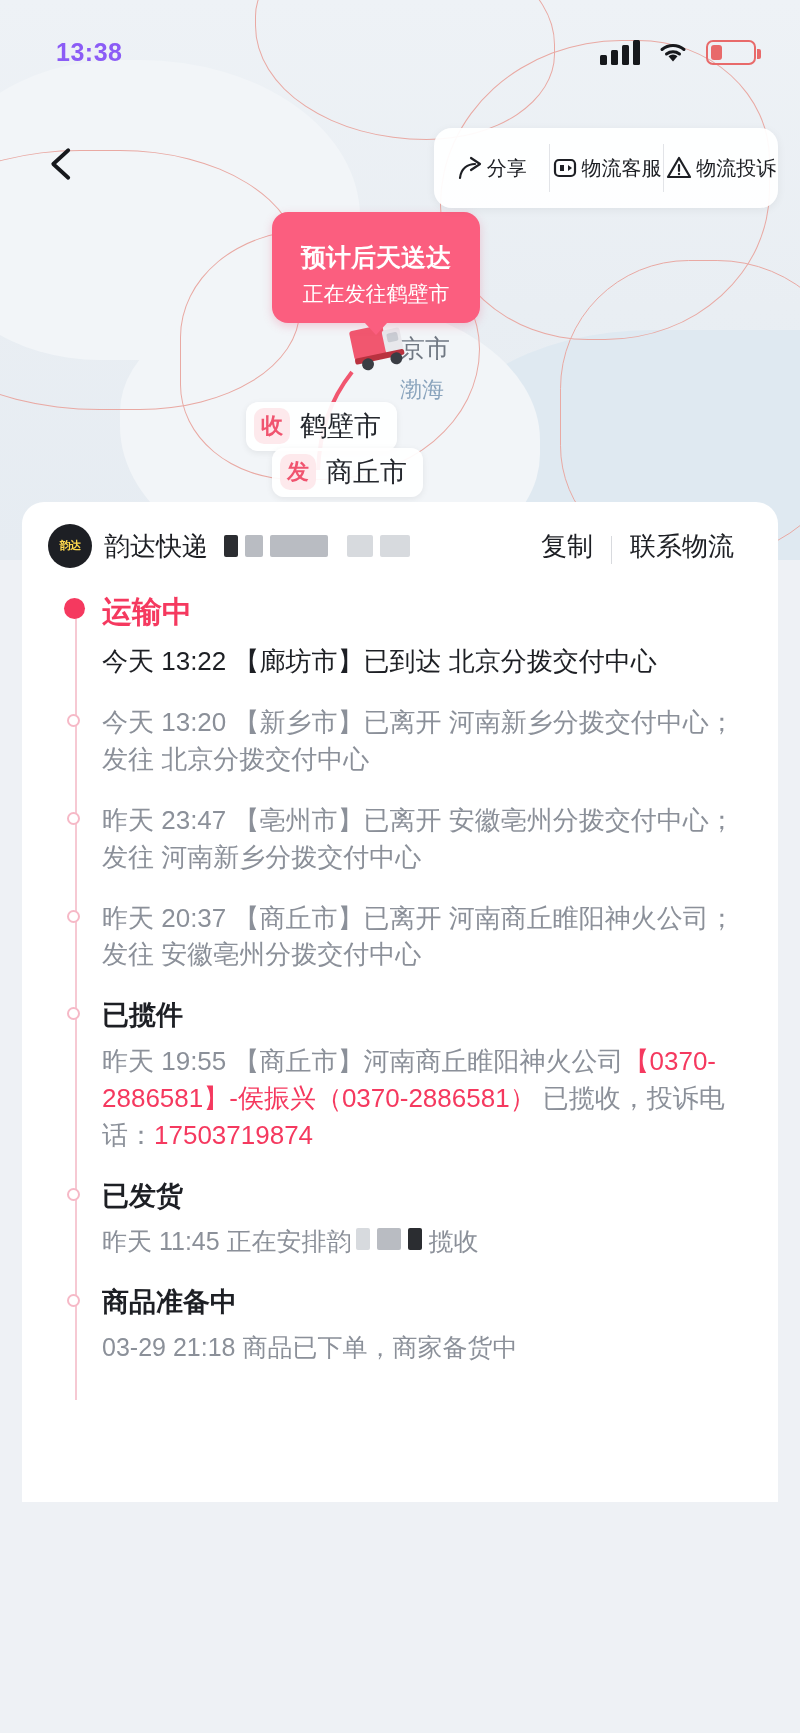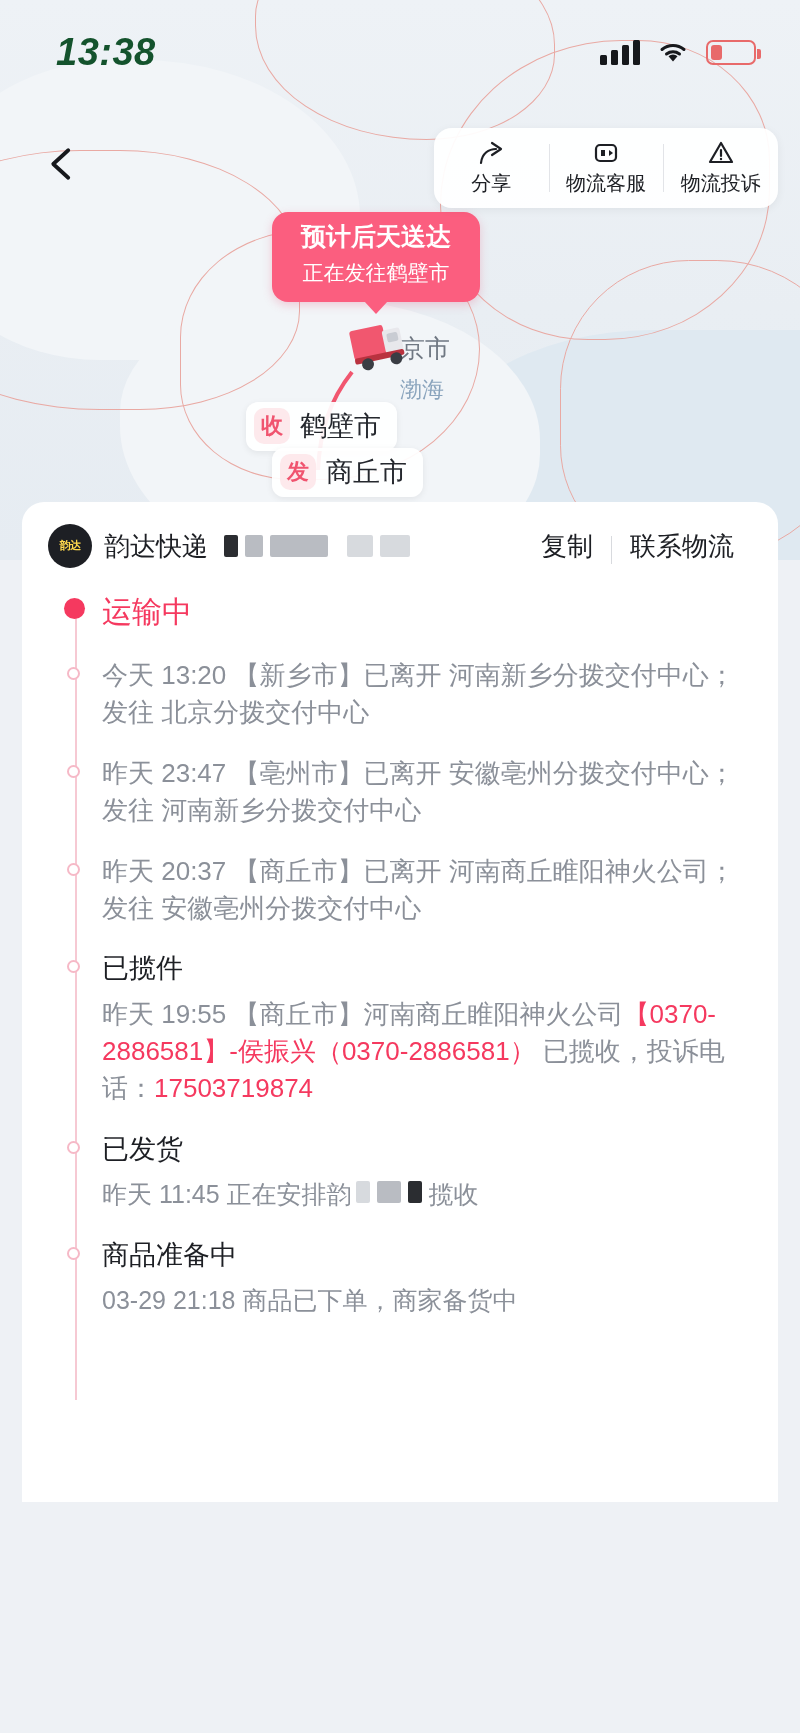--- a/index.html
+++ b/index.html
@@ -41,23 +41,22 @@
   
   .statusbar {
     position: absolute; top: 0; left: 0;
     width: 800px; height: 104px;
     display: flex; align-items: center;
     justify-content: space-between;
     padding: 0 44px 0 56px;
     z-index: 40;
   }
   .status-time {
-    font-size: 38px; font-weight: bold; color: #14532d;
+    font-size: 25px; font-weight: bold; color: #8b5cf6;
     letter-spacing: 0.5px;
-    font-style: italic;
   }
   .status-right { display: flex; align-items: center; gap: 16px; }
   .signal { display: flex; align-items: flex-end; gap: 4px; height: 26px; }
   .signal i { display: block; width: 7px; background: #16181c; border-radius: 1.5px; }
   .signal i:nth-child(1){ height: 10px; }
   .signal i:nth-child(2){ height: 15px; }
   .signal i:nth-child(3){ height: 20px; }
   .signal i:nth-child(4){ height: 25px; }
   .wifi-icon { width: 34px; height: 26px; position: relative; }
   .battery {
@@ -87,35 +86,35 @@
     position: absolute; right: 22px; top: 128px;
     width: 344px; height: 80px;
     background: rgba(255,255,255,0.94);
     border-radius: 18px;
     display: flex; align-items: center;
     box-shadow: 0 2px 10px rgba(0,0,0,0.06);
     z-index: 35;
   }
   .action-item {
     flex: 1; height: 100%;
-    display: flex; flex-direction: column;
+    display: flex; flex-direction: row;
     align-items: center; justify-content: center;
     gap: 3px; cursor: pointer; position: relative;
   }
   .action-item + .action-item::before {
     content:''; position: absolute; left: 0; top: 16px; bottom: 16px;
     width: 1px; background: #e2e4e8;
   }
   .action-item .lbl { font-size: 20px; color: #1d1f24; }
   .action-icn { height: 28px; display:flex; align-items:center; }
 
   
   .callout {
     position: absolute; left: 272px; top: 212px;
-    width: 208px; padding: 8px 16px 15px;
+    width: 208px; padding: 29px 16px 15px;
     background: #fb5e7f;
     border-radius: 16px;
     text-align: center; z-index: 30;
     box-shadow: 0 3px 10px rgba(230,70,110,0.25);
   }
   .callout::after {
     content: ''; position: absolute;
     left: 50%; transform: translateX(-50%);
     bottom: -12px; width: 0; height: 0;
     border-left: 12px solid transparent;
@@ -212,21 +211,21 @@
     position: absolute; left: 19px; top: 10px;
     width: 13px; height: 13px; border-radius: 50%;
     border: 2px solid #f6b9c7; background: #fff;
     box-sizing: border-box;
   }
   .dot.active {
     width: 21px; height: 21px; top: 6px; left: 16px;
     background: #f5395f; border: none;
   }
   .tl-title {
-    font-size: 30px; font-weight: normal; color: #f5395f;
+    font-size: 30px; font-weight: bold; color: #f5395f;
     margin-bottom: 10px;
   }
   .tl-title.dark { color: #1d1f24; font-size: 27px; }
   .tl-text {
     font-size: 26px; color: #8b9099; line-height: 1.42;
   }
   .tl-text.strong { color: #1d1f24; }
   .tl-text .pink { color: #f5395f; }
   .tl-sub { font-size: 25px; color: #8b9099; line-height: 1.42; }
 </style>
@@ -361,20 +360,21 @@
         <span class="ha">联系物流</span>
       </div>
     </div>
 
     <div class="timeline">
       <div class="tl-rail" style="height:790px;"></div>
 
       <div class="tl-row">
         <span class="dot active"></span>
         <div class="tl-title">运输中</div>
+        <div class="tl-text strong">今天 13:22 【廊坊市】已到达 北京分拨交付中心</div>
       </div>
 
       <div class="tl-row">
         <span class="dot"></span>
         <div class="tl-text">今天 13:20 【新乡市】已离开 河南新乡分拨交付中心；发往 北京分拨交付中心</div>
       </div>
 
 
       <div class="tl-row">
         <span class="dot"></span>

